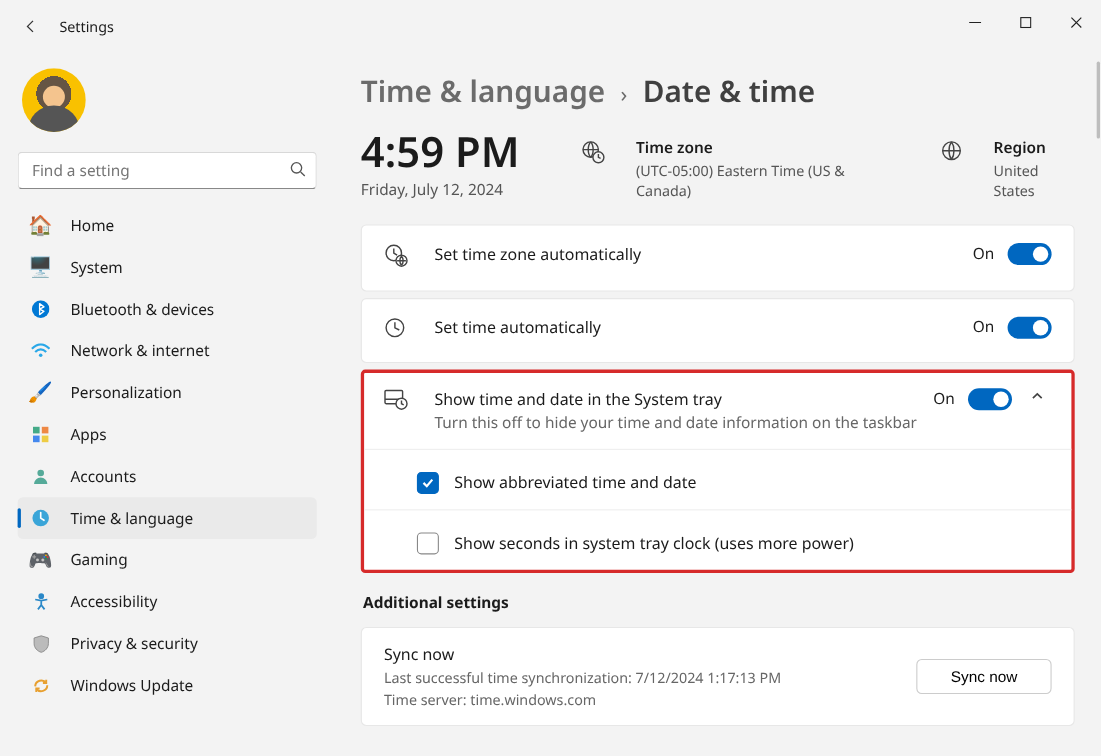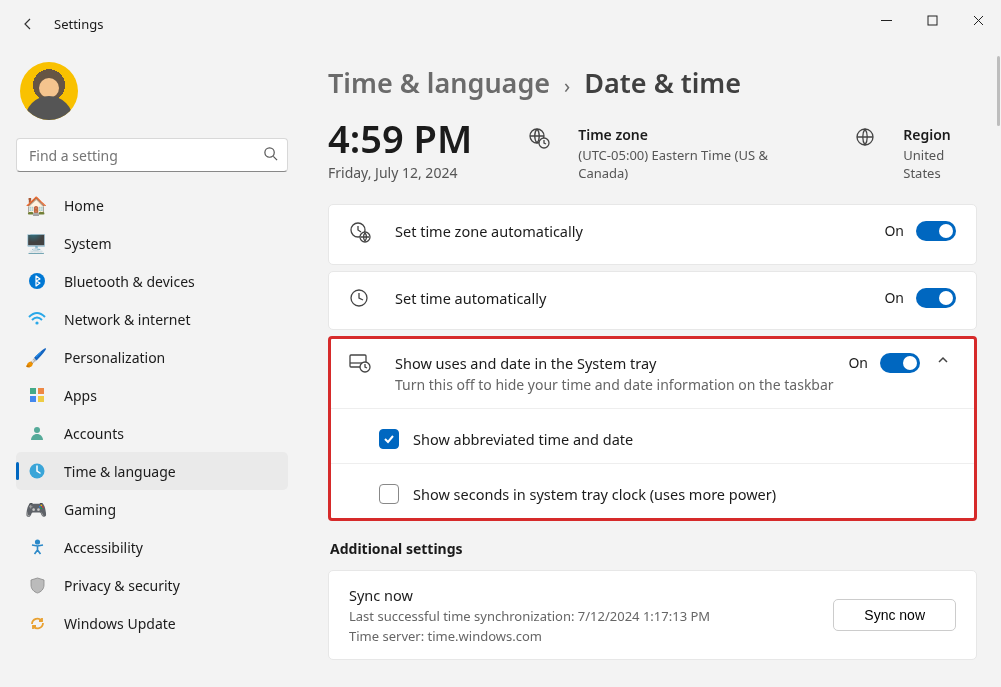--- a/index.html
+++ b/index.html
@@ -425,21 +425,21 @@
       <div class="card-row">
         <span class="row-icon">
           <svg width="22" height="20" viewBox="0 0 22 20" fill="none" stroke="#444" stroke-width="1.3">
               <rect x="1" y="2" width="16" height="12" rx="1"></rect>
               <path d="M1 10h16"></path>
               <circle cx="16" cy="14" r="5" fill="#fff"></circle>
               <path d="M16 11v3l2 1"></path>
             </svg>
         </span>
         <div>
-          <div class="row-label">Show uses and date in the System tray</div>
+          <div class="row-label">Show time and date in the System tray</div>
           <div class="row-desc">Turn this off to hide your time and date information on the taskbar</div>
         </div>
         <span class="spacer"></span>
         <span class="state">On</span>
         <span class="toggle"></span>
         <span class="chev">
           <svg width="14" height="14" viewBox="0 0 14 14" fill="none" stroke="#444" stroke-width="1.5">
               <path d="M3 9l4-4 4 4"></path>
             </svg>
         </span>

